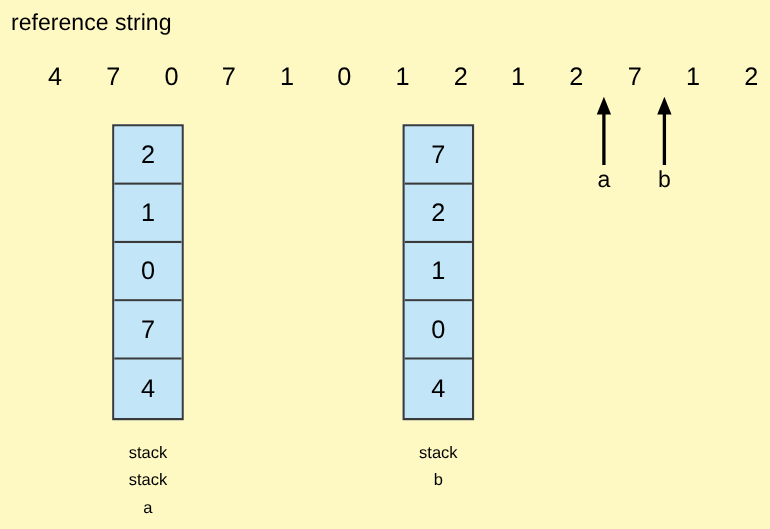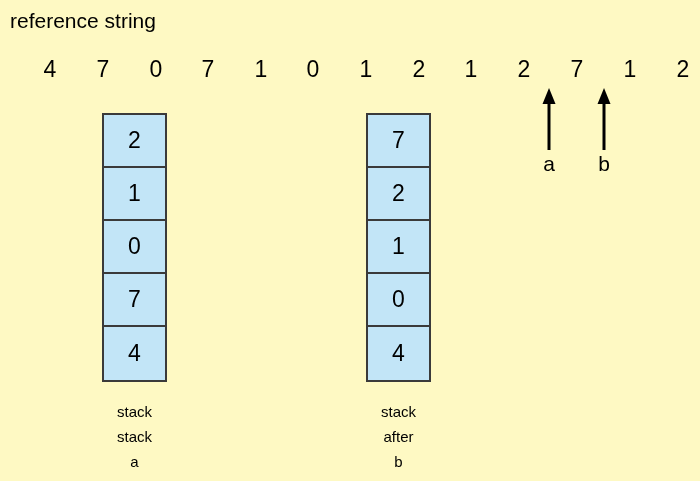--- a/index.html
+++ b/index.html
@@ -139,21 +139,20 @@
     </div>
     <div class="stack" style="left: 366px; top: 113px; width: 65px; height: 269px;">
       <div class="cell">7</div>
       <div class="cell">2</div>
       <div class="cell">1</div>
       <div class="cell">0</div>
       <div class="cell">4</div>
     </div>
     <div class="caption" style="left: 398.5px; top: 399px;">
       <div>stack</div>
-      <div>after</div>
       <div>b</div>
     </div>
     <div class="arrow" style="left: 549px; top: 88px;">
       <svg width="22" height="62" viewBox="0 0 22 62">
         <line x1="11" y1="62" x2="11" y2="13" stroke="#000" stroke-width="3"></line>
         <polygon points="11,0 4.5,16 17.5,16" fill="#000"></polygon>
       </svg>
     </div>
     <div class="arrow-label" style="left: 549px; top: 152px;">a</div>
     <div class="arrow" style="left: 604px; top: 88px;">

